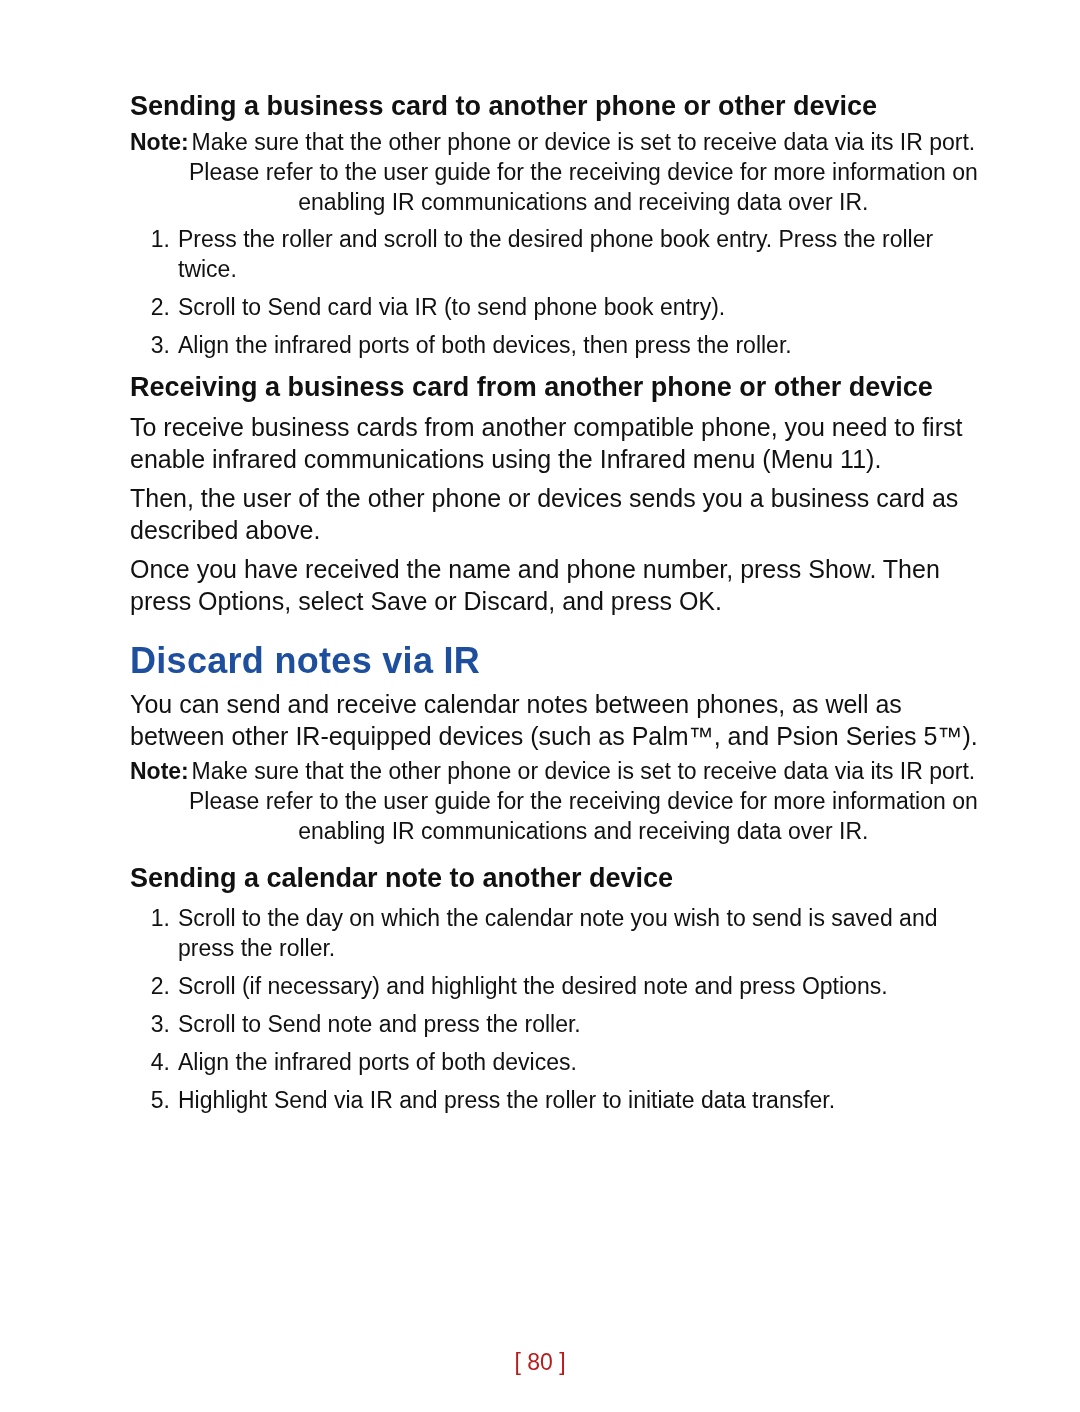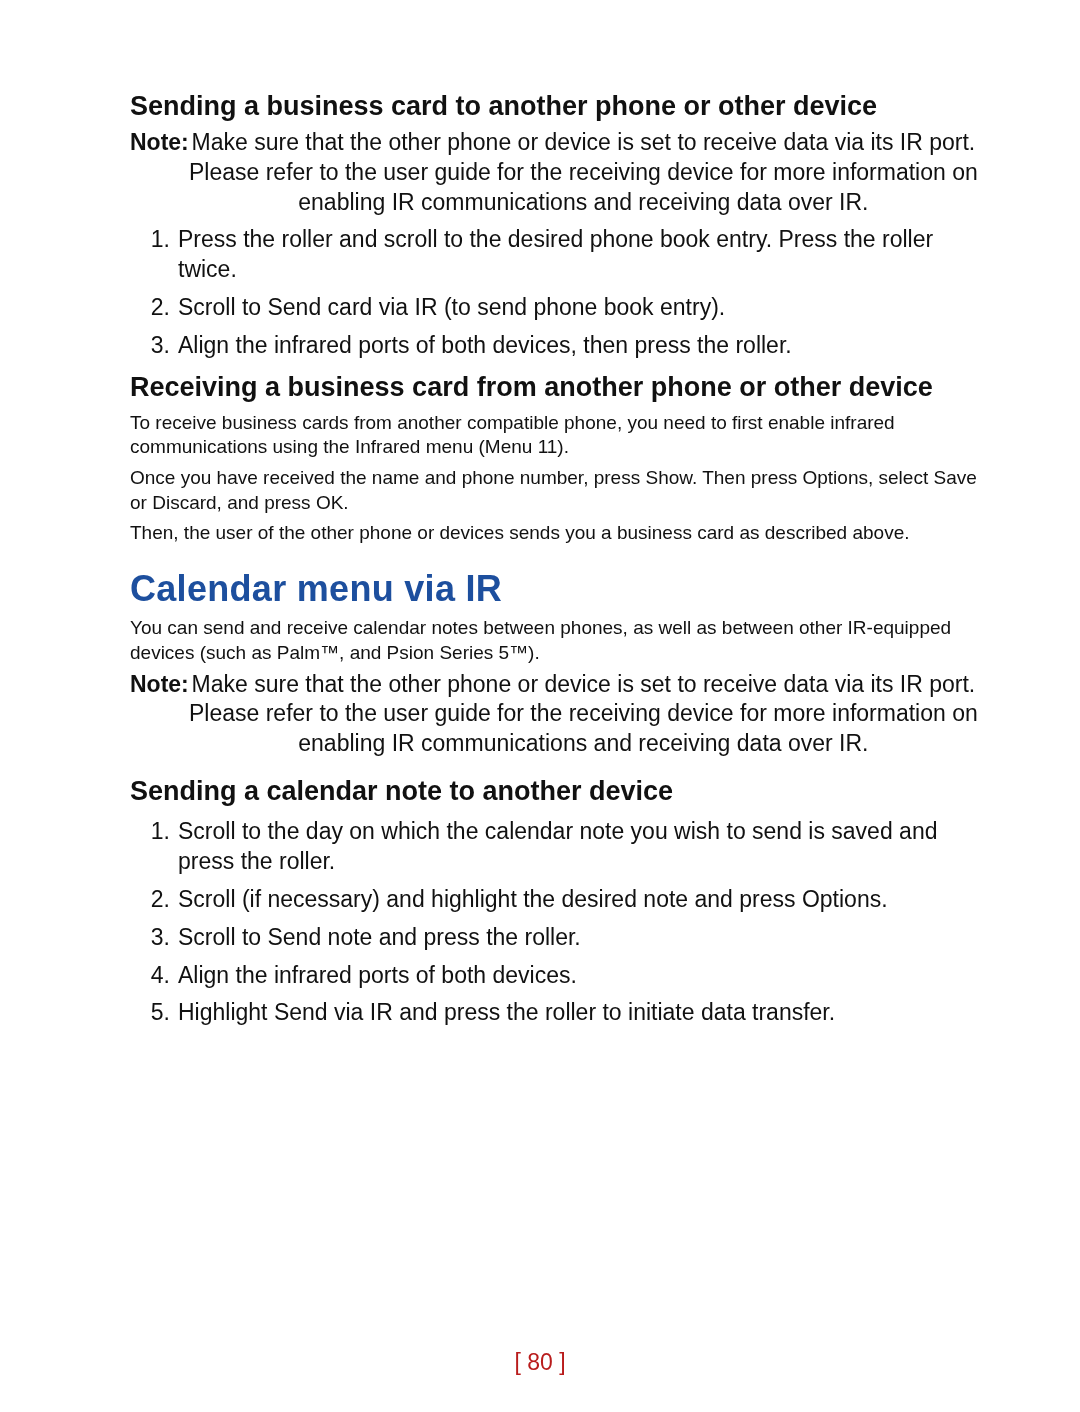--- a/index.html
+++ b/index.html
@@ -26,21 +26,21 @@
     color: #111;
   }
   .h2 {
     font-weight: 700;
     font-size: 36px;
     color: #1d4f9e;
     margin: 22px 0 0px 0;
     letter-spacing: 0.3px;
   }
   .para {
-    font-size: 19px;
+    font-size: 25px;
     line-height: 1.30;
     margin: 6px 0 0 0;
   }
   .note-block {
     display: flex;
     font-size: 23px;
     line-height: 1.30;
     margin: 4px 0 0 0;
   }
   .note-label {
@@ -106,26 +106,26 @@
     </li>
     <li>
       <span class="num">3.</span>
       <span>Align the infrared ports of both devices, then press the roller.</span>
     </li>
   </ol>
 
   <div class="h3">Receiving a business card from another phone or other device</div>
 
   <p class="para">To receive business cards from another compatible phone, you need to first enable infrared communications using the Infrared menu (Menu 11).</p>
+  <p class="para">Then, the user of the other phone or devices sends you a business card as described above.</p>
   <p class="para">
     <span>Once you have received the name and phone number, press </span><span class="b">Show</span><span>. Then press </span><span class="b">Options</span><span>, select </span><span class="b">Save</span><span> or </span><span class="b">Discard</span><span>, and press </span><span class="b">OK</span><span>.</span>
   </p>
-  <p class="para">Then, the user of the other phone or devices sends you a business card as described above.</p>
 
-  <div class="h2">Calendar menu via IR</div>
+  <div class="h2">Discard notes via IR</div>
 
   <p class="para">You can send and receive calendar notes between phones, as well as between other IR-equipped devices (such as Palm™, and Psion Series 5™).</p>
 
   <div class="note-block">
     <div class="note-label">Note:</div>
     <div class="note-body">Make sure that the other phone or device is set to receive data via its IR port. Please refer to the user guide for the receiving device for more information on enabling IR communications and receiving data over IR.</div>
   </div>
 
   <div class="h3" style="margin-top:16px">Sending a calendar note to another device</div>
 

